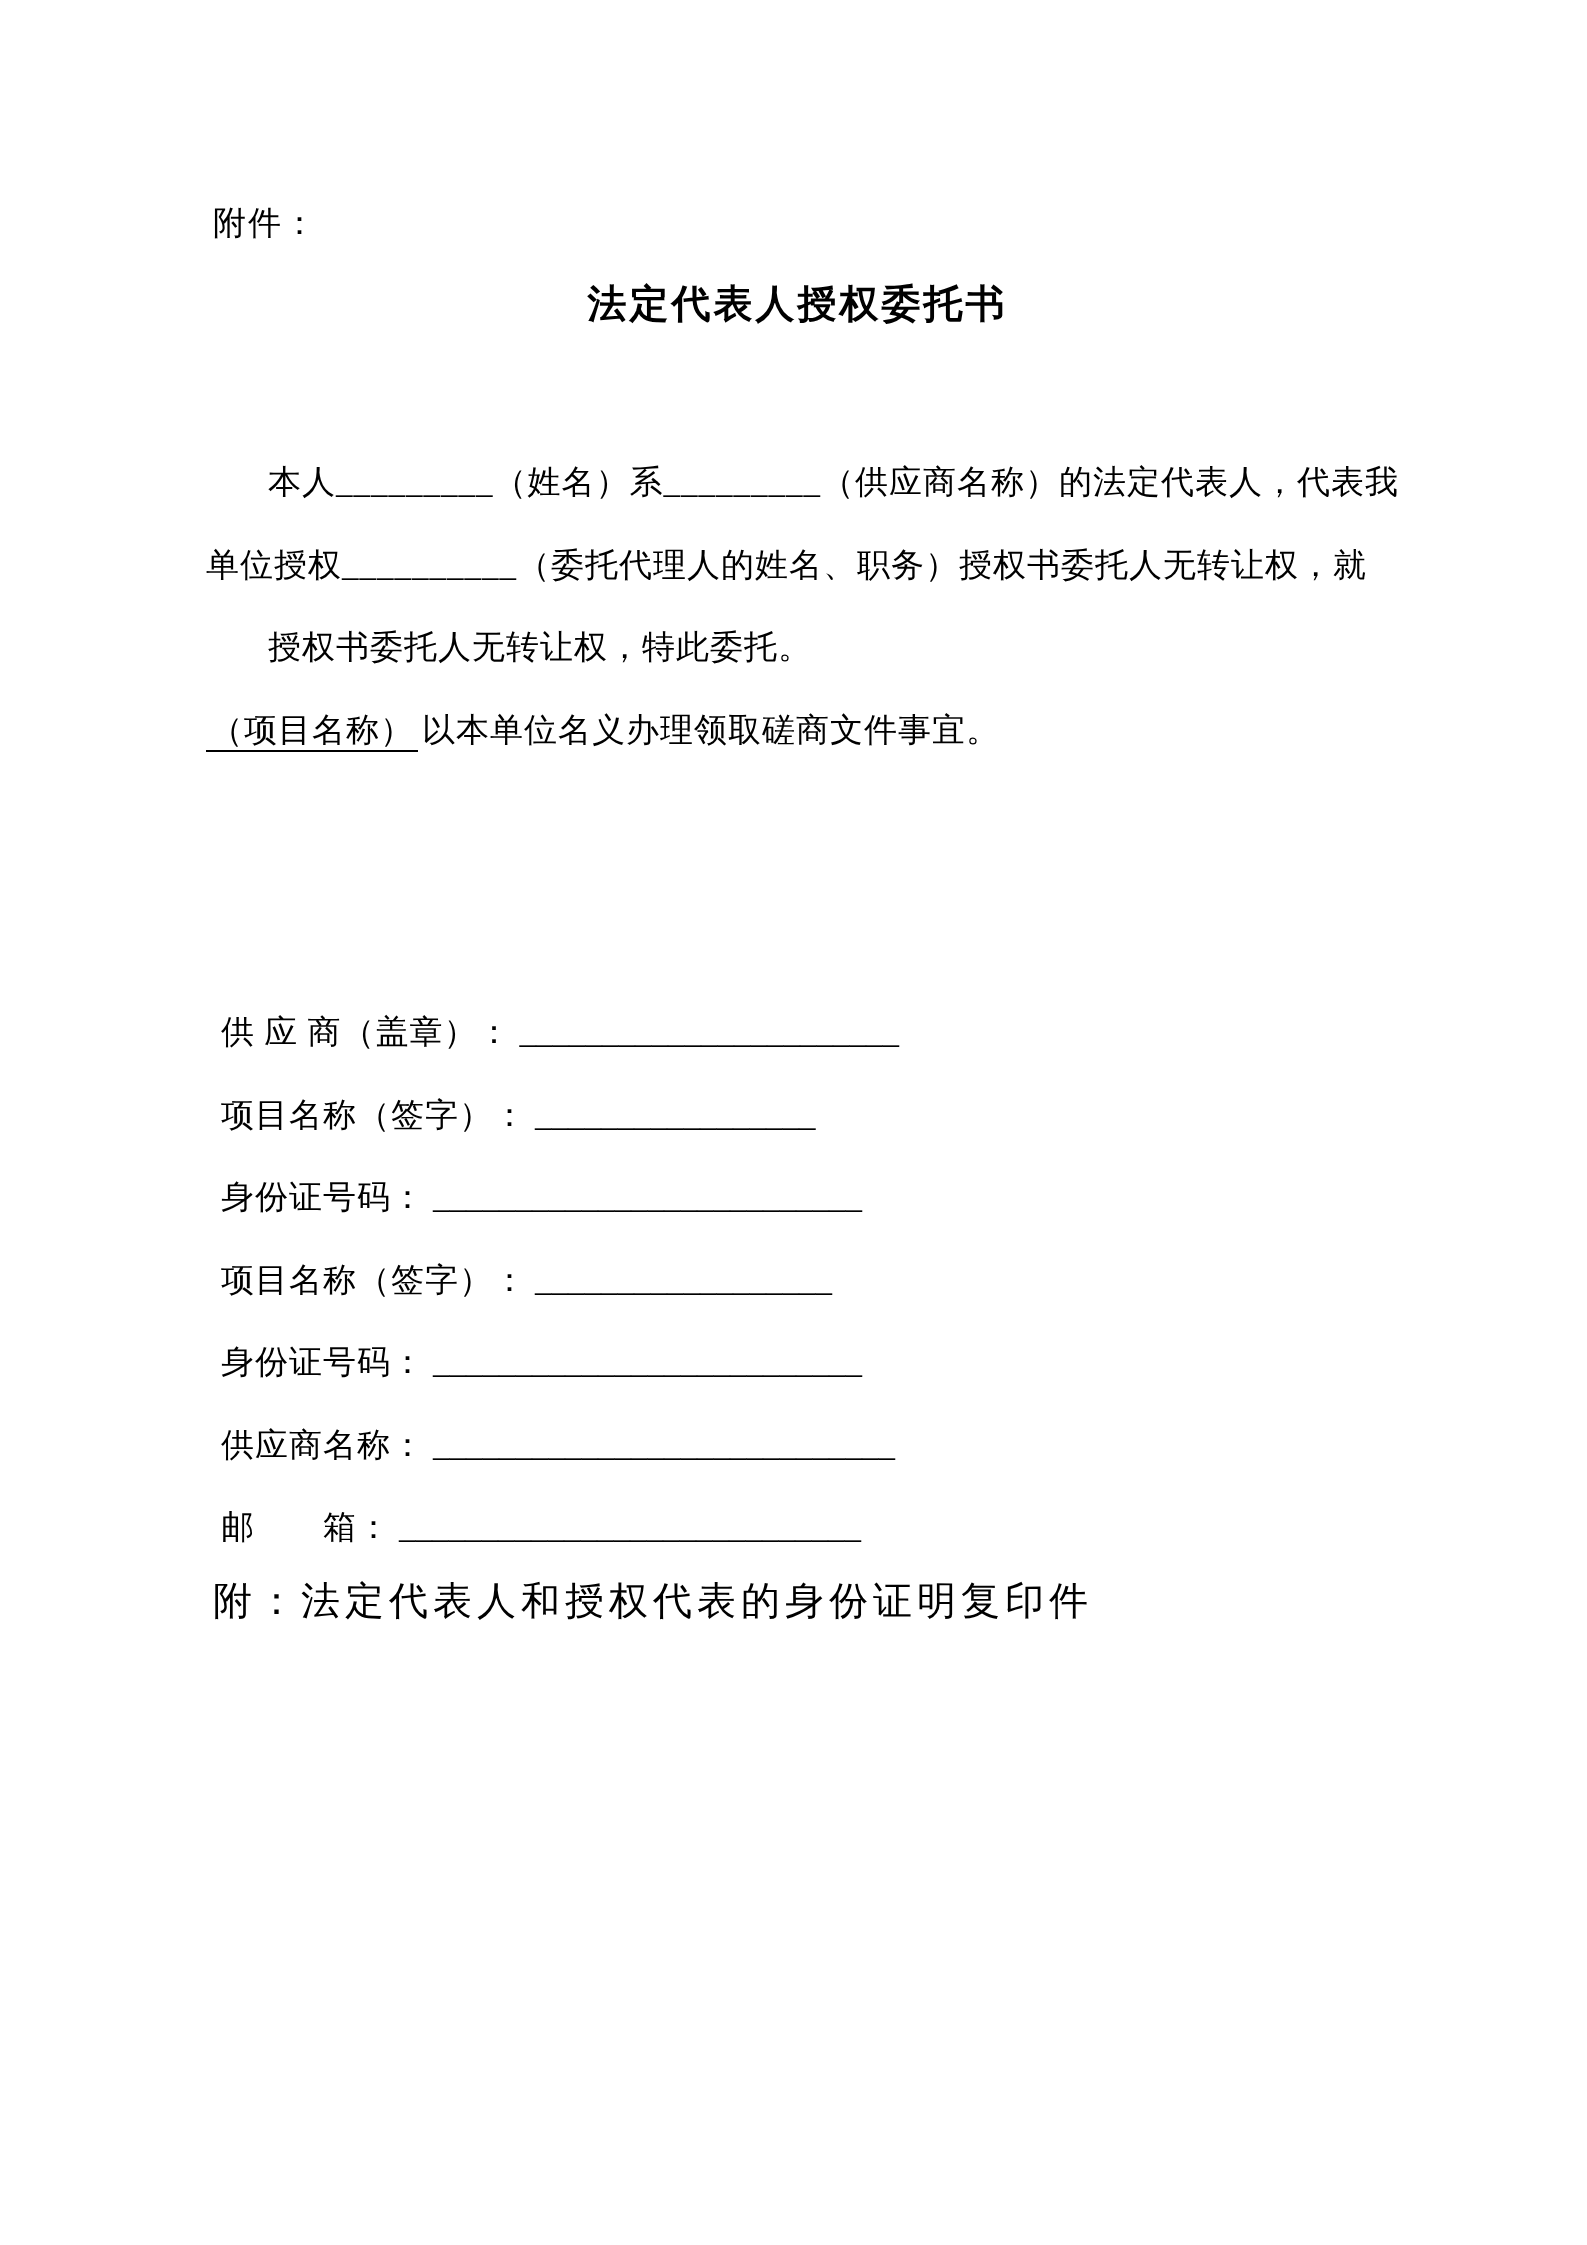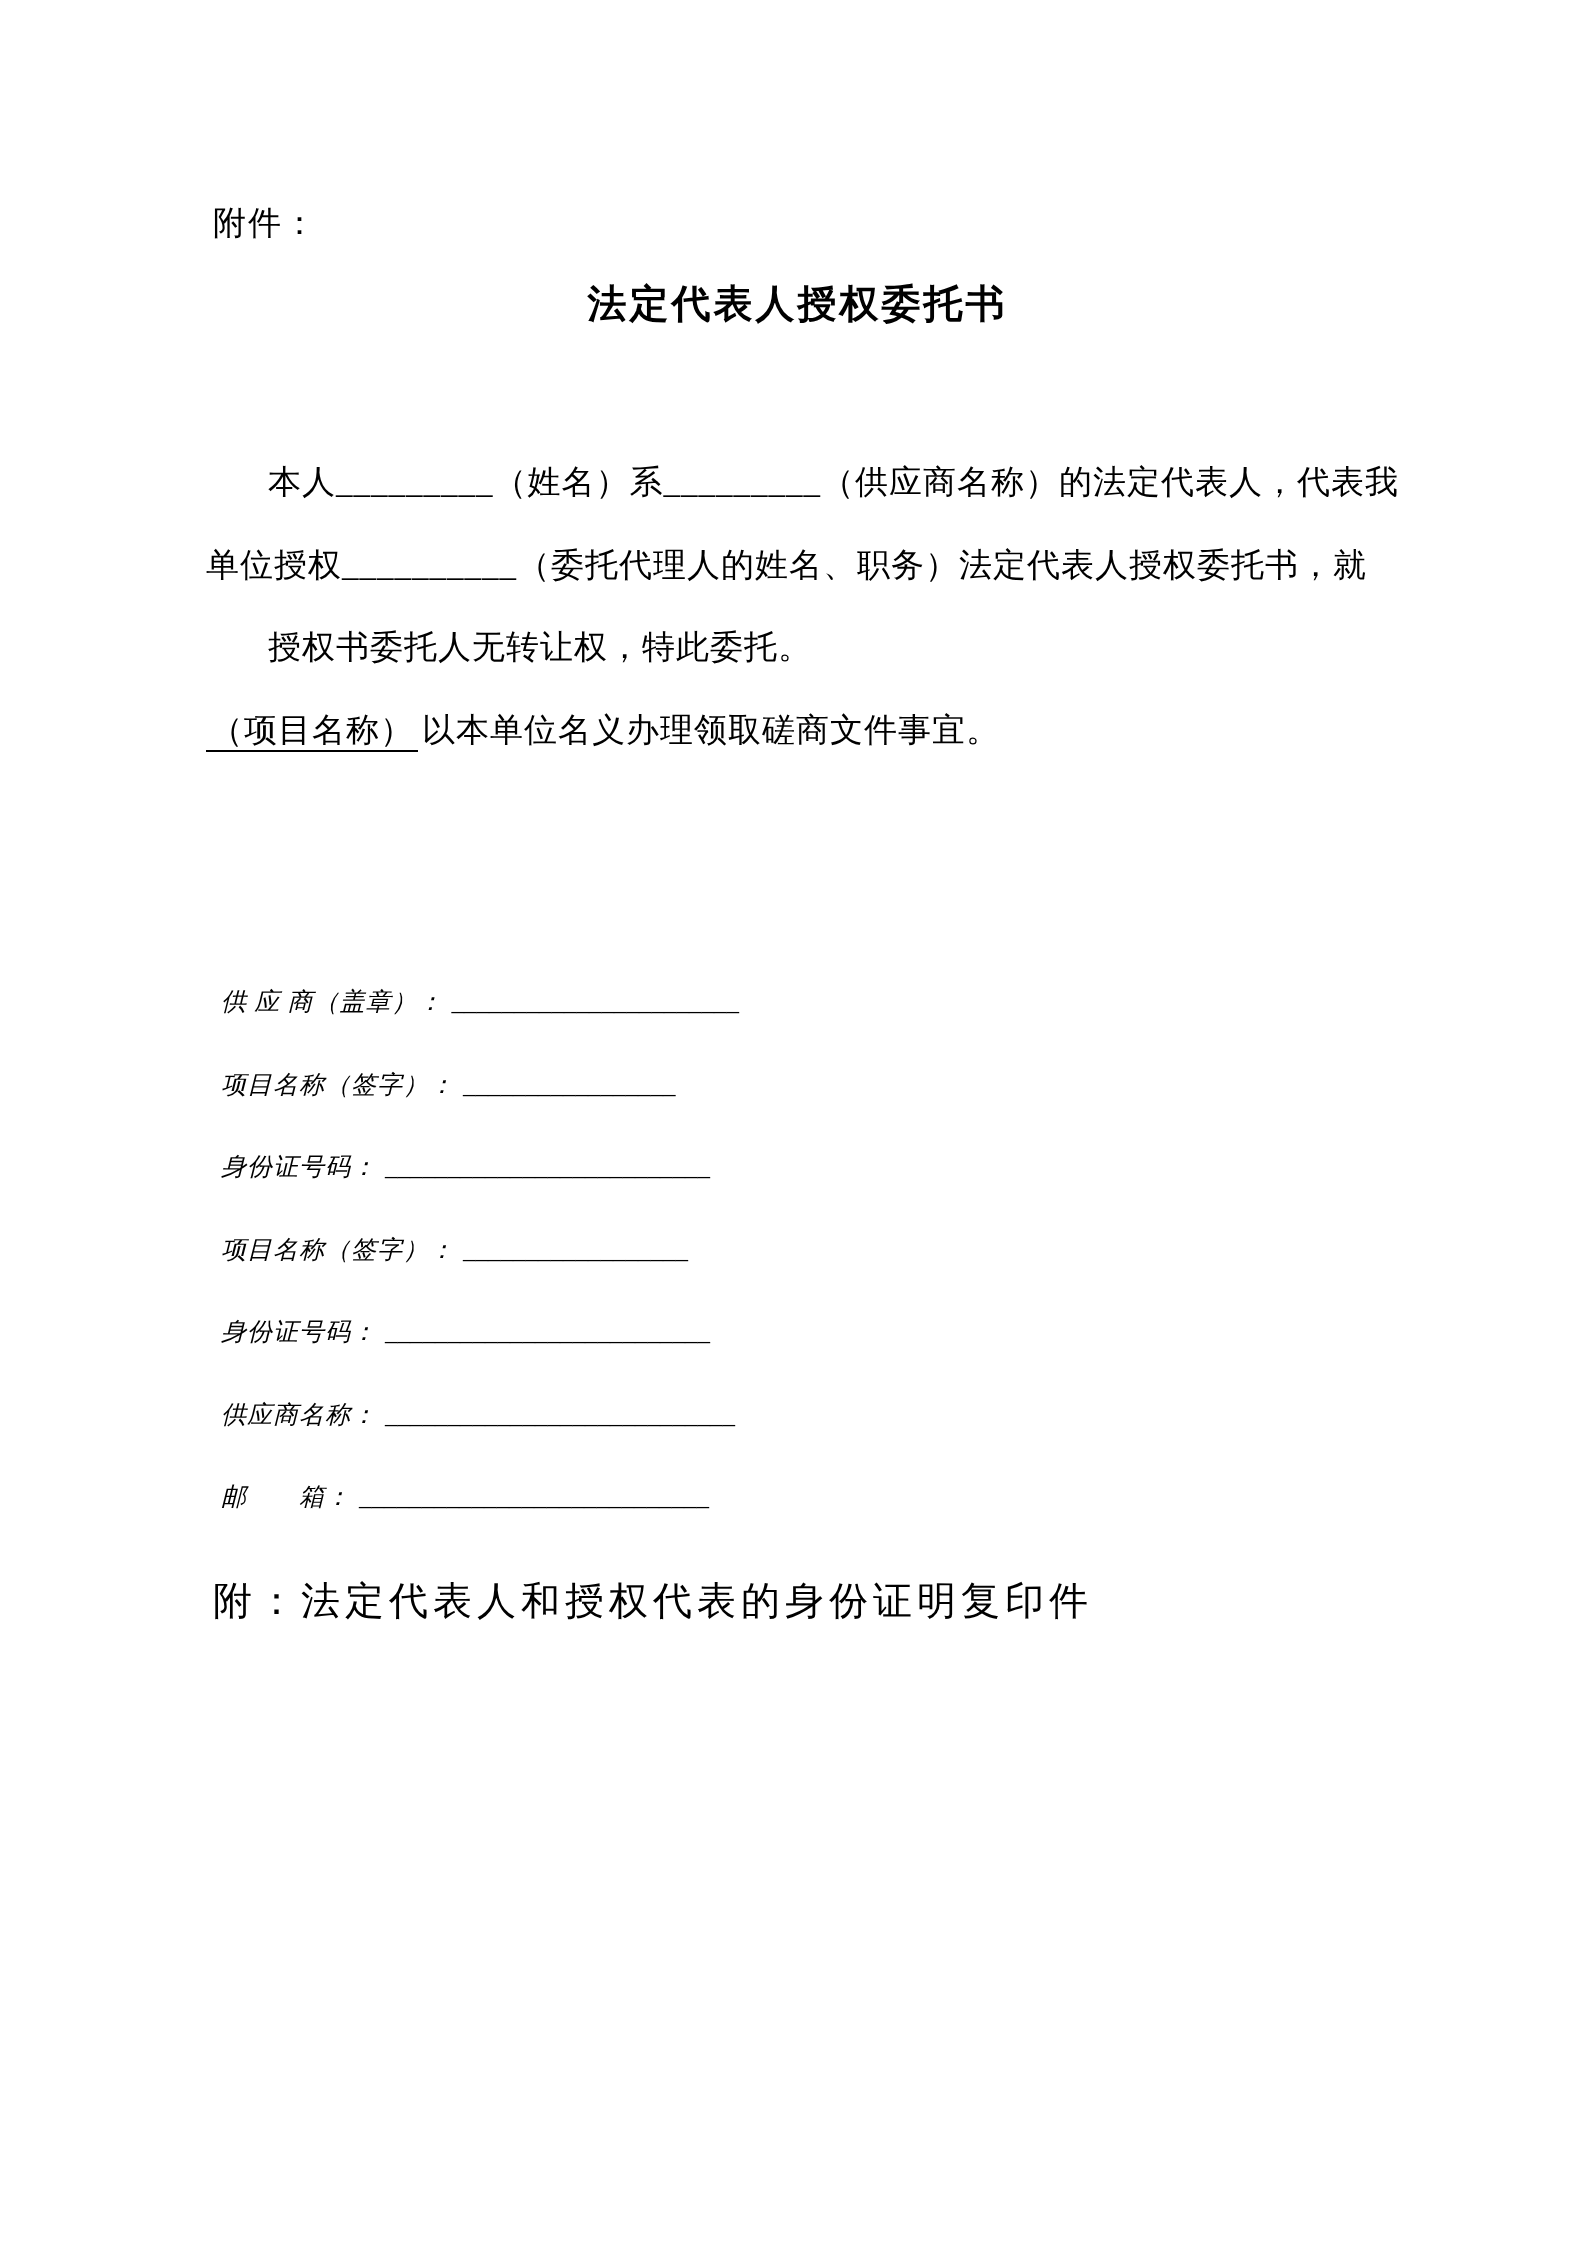--- a/index.html
+++ b/index.html
@@ -49,25 +49,24 @@
     white-space: nowrap;
     letter-spacing: 1px;
   }
   .para-line.indent { padding-left: 66px; }
   .underlined {
     border-bottom: 2px solid #000;
     padding-bottom: 2px;
   }
   .fields {
     position: absolute;
-    top: 953px;
+    top: 983px;
     left: 205px;
-    font-size: 25px;
+    font-size: 33px;
     line-height: 74.5px;
-    font-style: italic;
   }
   .field-row { white-space: nowrap; }
   .field-label { letter-spacing: 1px; }
   .field-blank { letter-spacing: 0; }
   .note-line {
     position: absolute;
     top: 1556px;
     left: 205px;
     font-size: 39px;
     line-height: 74px;
@@ -79,21 +78,21 @@
 <body>
 
 <div class="page">
 
   <div class="attachment-label">附件：</div>
 
   <div class="doc-title">法定代表人授权委托书</div>
 
   <div class="paragraph">
     <div class="para-line indent">本人_________（姓名）系_________（供应商名称）的法定代表人，代表我</div>
-    <div class="para-line">单位授权__________（委托代理人的姓名、职务）法定代表人授权委托书，就</div>
+    <div class="para-line">单位授权__________（委托代理人的姓名、职务）授权书委托人无转让权，就</div>
     <div class="para-line indent">授权书委托人无转让权，特此委托。</div>
     <div class="para-line">
       <span class="underlined">（项目名称）</span><span>以本单位名义办理领取磋商文件事宜。</span>
     </div>
   </div>
 
   <div class="fields">
     <div class="field-row">
       <span class="field-label">供 应 商（盖章）：</span><span class="field-blank">_______________________</span>
     </div>

